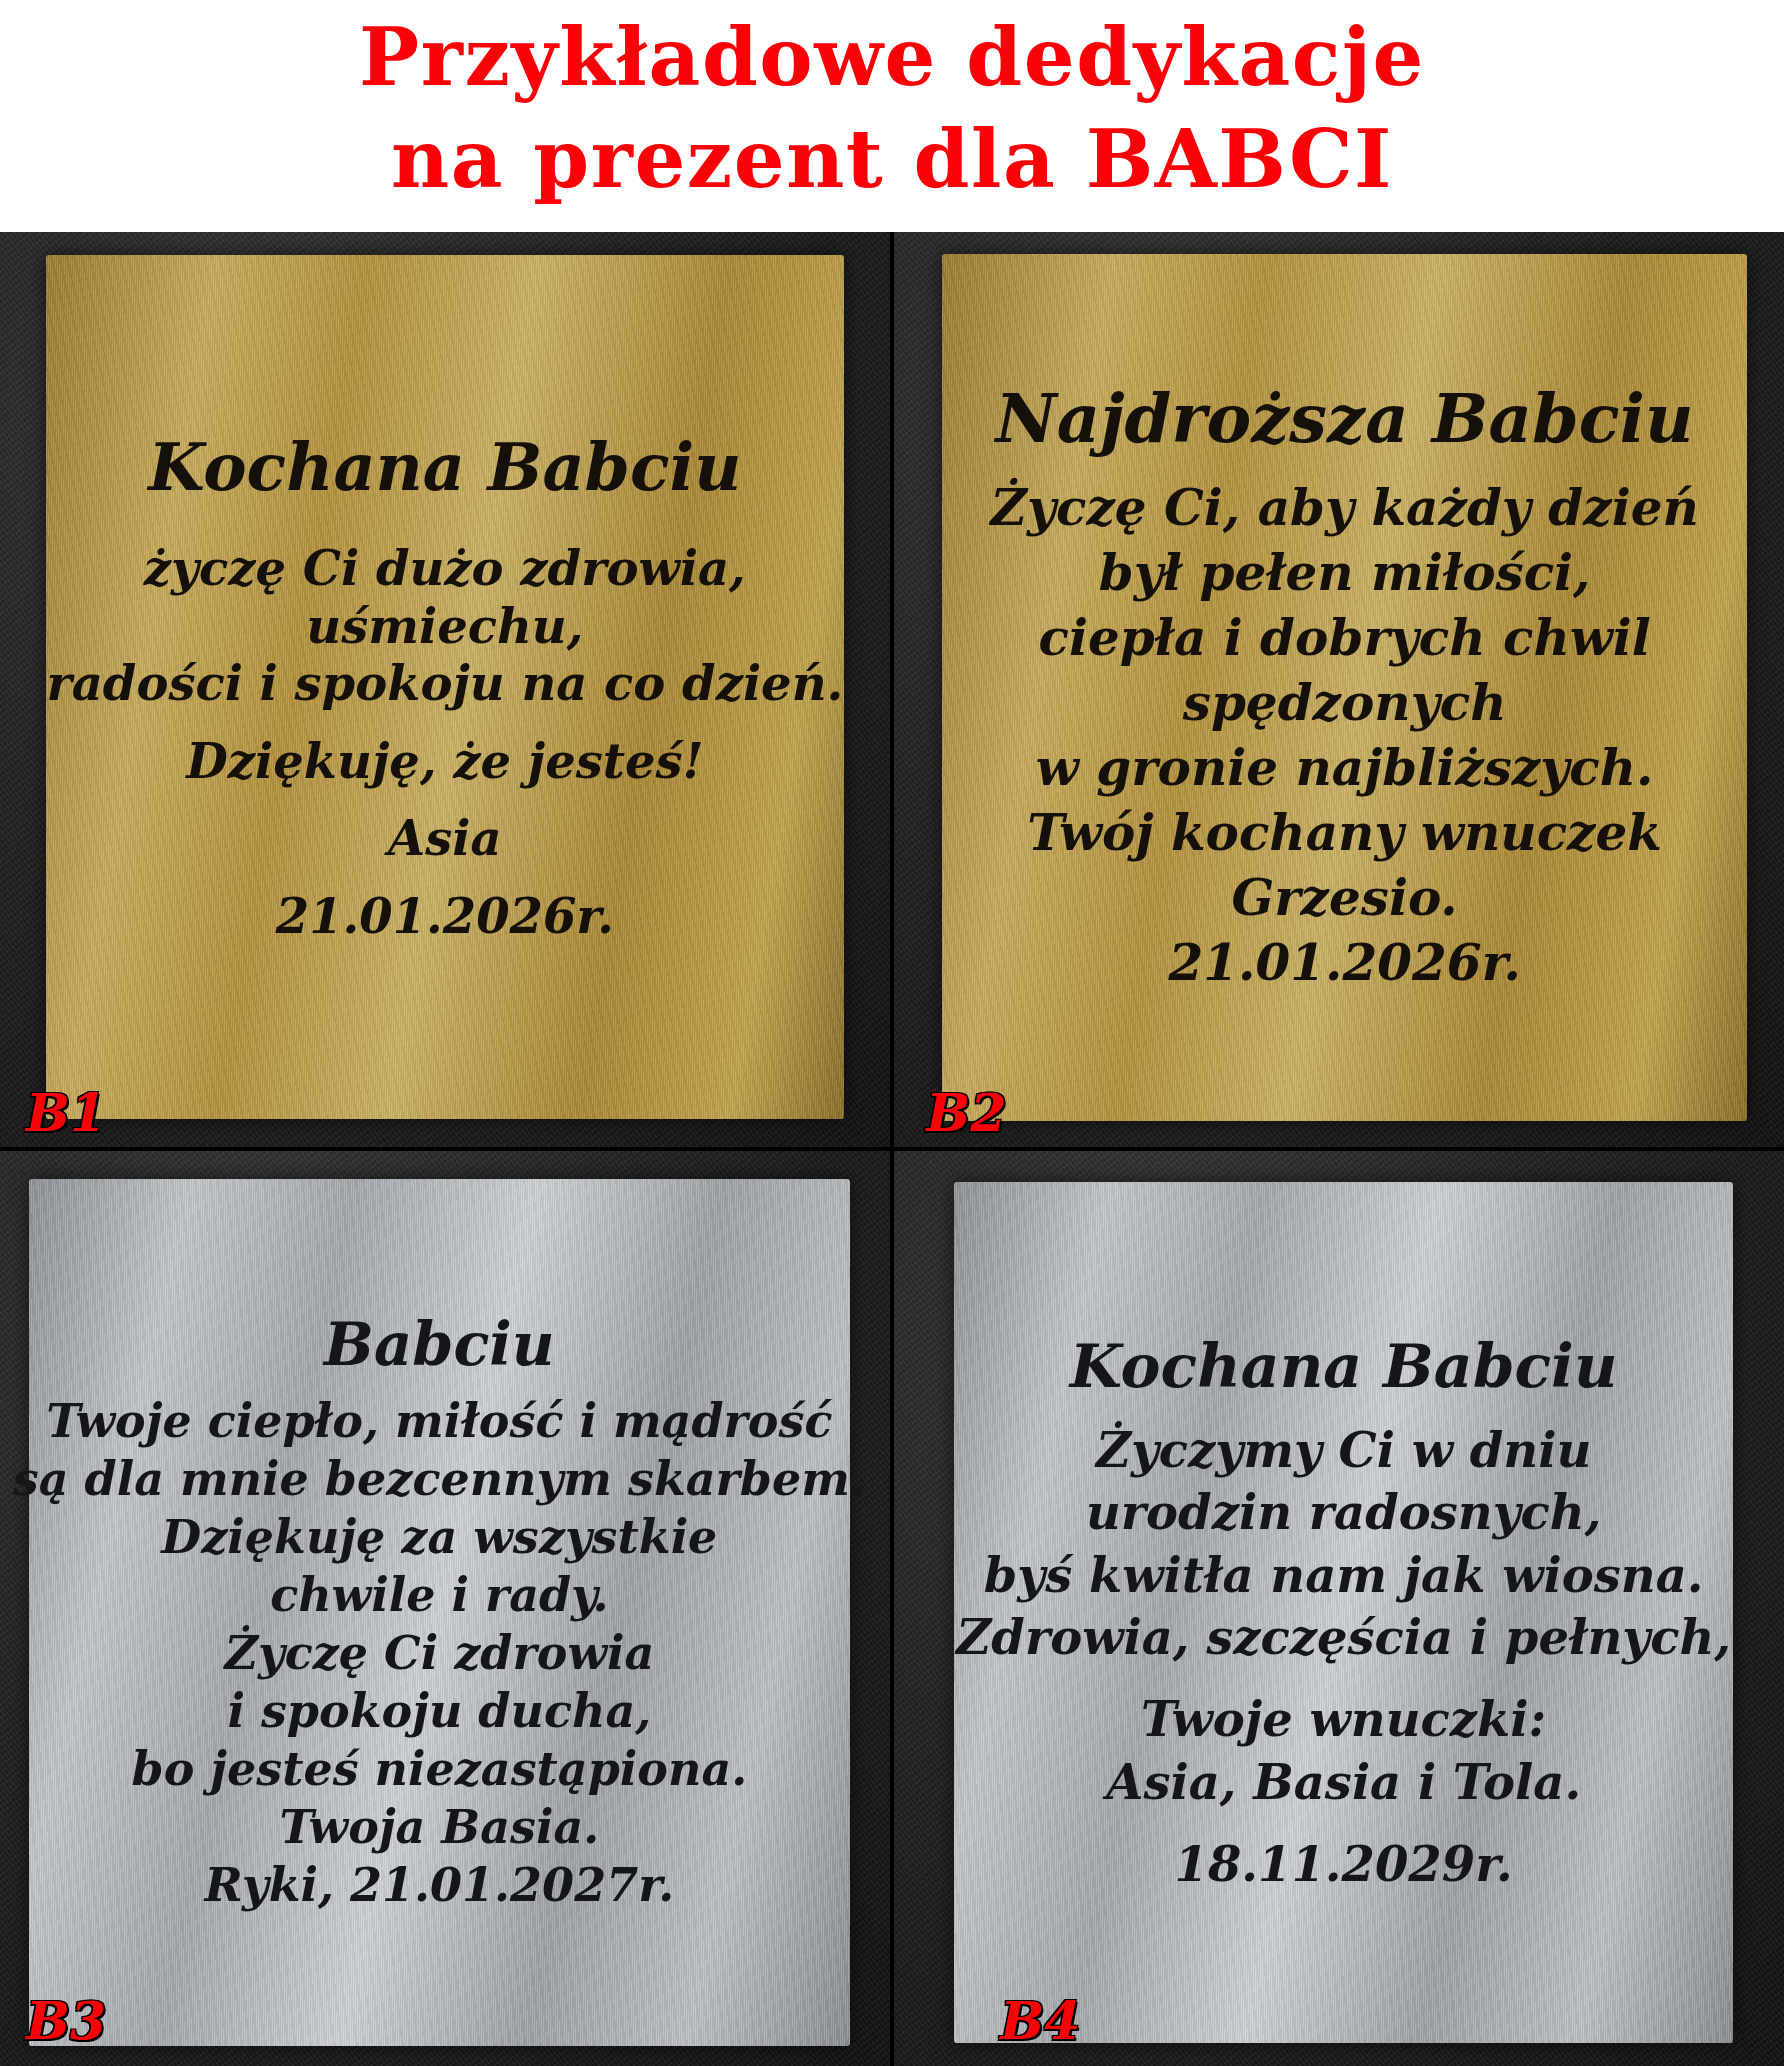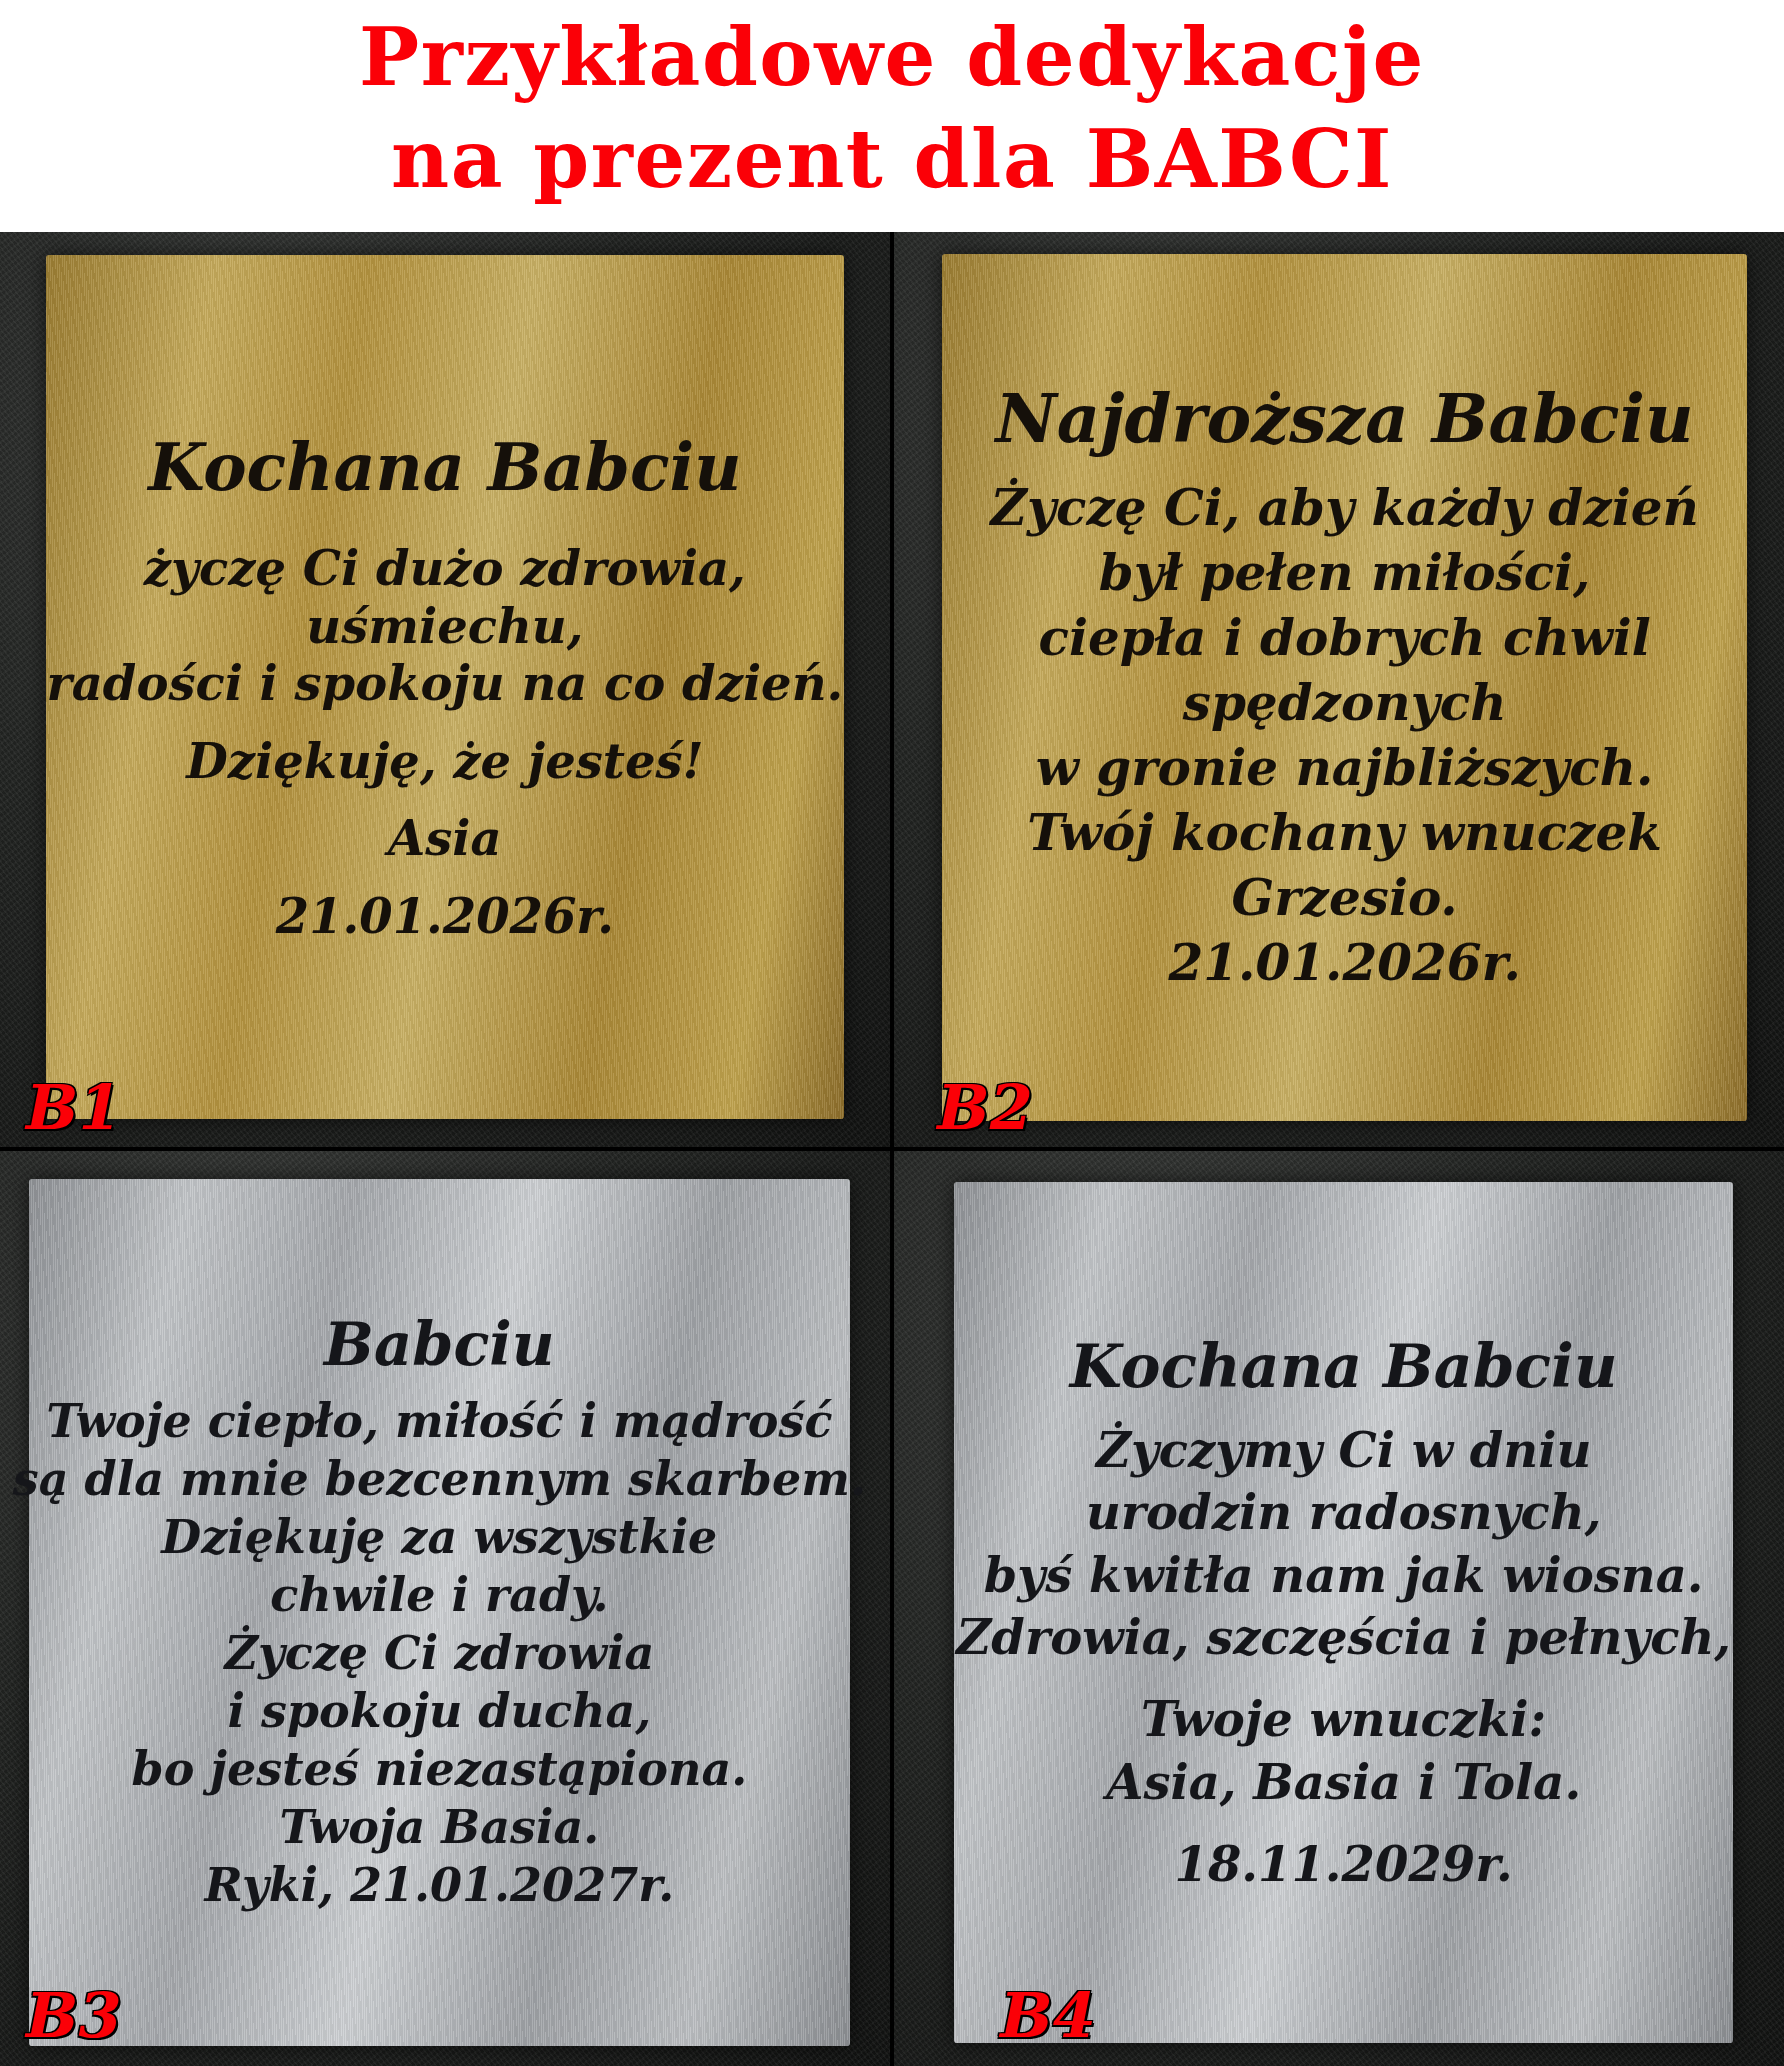--- a/index.html
+++ b/index.html
@@ -140,33 +140,33 @@
   #plaque-b4 .line.body { font-size: 48px; line-height: 1.3; }
 
   
   .code-badge {
     position: absolute;
     left: 26px;
     bottom: 7.7px;
     font-family: "DejaVu Serif", serif;
     font-style: italic;
     font-weight: bold;
-    font-size: 62px;
+    font-size: 52px;
     color: #fb0007;
     text-shadow:
        2.3px 2.3px 0 #000,
       -1.5px -1.5px 0 #000,
        1.5px -1.5px 0 #000,
       -1.5px  1.5px 0 #000;
     z-index: 5;
     line-height: 1;
   }
   #cell-b3 .code-badge, #cell-b4 .code-badge { bottom: 18.6px; }
   #cell-b4 .code-badge { left: 106px; }
-  #cell-b2 .code-badge { left: 43px; }
+  #cell-b2 .code-badge { left: 32px; }
 </style>
 </head>
 <body>
 
 <div class="header">
   <div class="header-line">Przykładowe dedykacje</div>
   <div class="header-line">na prezent dla BABCI</div>
 </div>
 
 <div class="grid">

